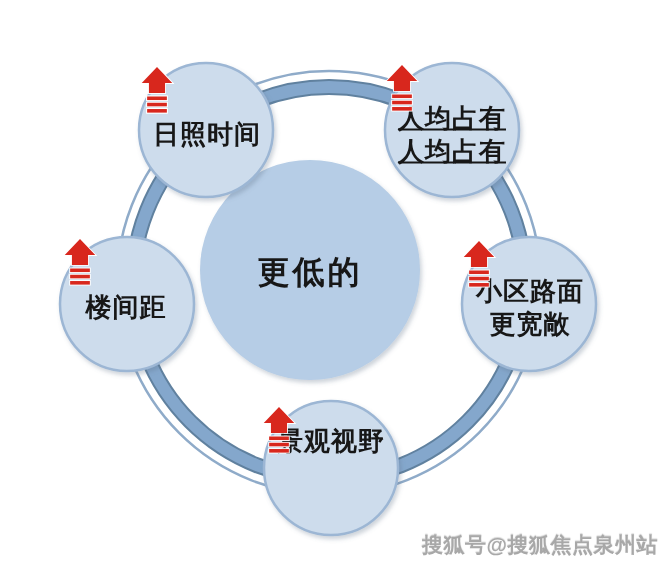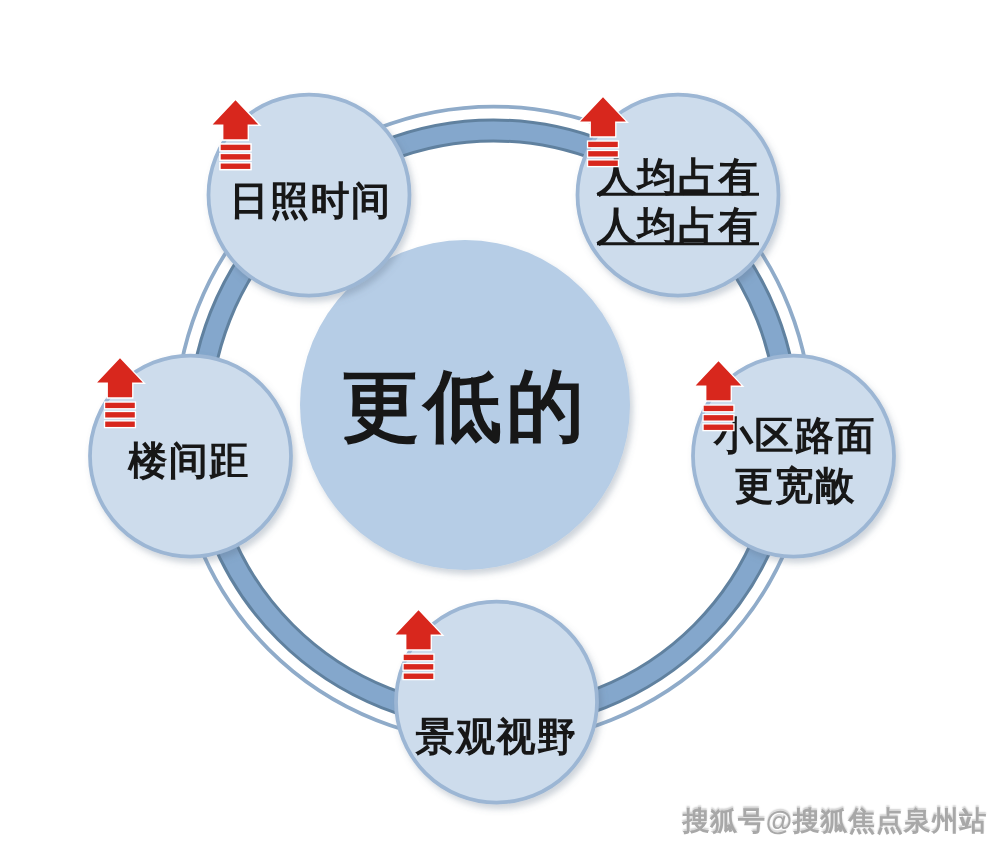--- a/index.html
+++ b/index.html
@@ -18,25 +18,25 @@
     position:relative;width:660px;height:563px;background:#ffffff;
     overflow:hidden;font-family:"Liberation Sans","DejaVu Sans",sans-serif;
   }
   .rings-svg{position:absolute;left:0;top:0;z-index:1;}
   .node-label{
     position:absolute;transform:translate(-50%,-50%);
     text-align:center;font-weight:900;color:var(--text-color);
     font-size:26px;line-height:1.25;letter-spacing:1px;white-space:nowrap;z-index:3;
   }
   .node-label .l1,.node-label .l2{display:block;}
-  .center-label{font-size:52px;line-height:1.32;letter-spacing:3px;}
+  .center-label{font-size:32px;line-height:1.32;letter-spacing:3px;}
   .arrow-icon{position:absolute;width:36px;height:52px;z-index:4;}
   .watermark{
     position:absolute;right:2px;bottom:4px;z-index:5;
-    font-size:18px;font-weight:700;color:var(--watermark-color);
+    font-size:21px;font-weight:700;color:var(--watermark-color);
     letter-spacing:0.5px;
     text-shadow:0 1px 0 rgba(255,255,255,.9), 0 -1px 1px rgba(0,0,0,.18);
   }
   .ring-thin{fill:none;stroke:var(--ring-outer);stroke-width:2.5;}
   .ring-band-edge{fill:none;stroke:var(--ring-band-edge);stroke-width:16;}
   .ring-band{fill:none;stroke:var(--ring-band);stroke-width:12;}
   .sat-circle{fill:var(--node-fill);stroke:var(--node-border);stroke-width:2.5;}
   .center-circle{fill:var(--center-fill);stroke:none;}
   .arrow-shape{fill:var(--accent-red);stroke:#ffffff;stroke-width:2;paint-order:stroke;}
 </style>
@@ -114,19 +114,19 @@
     <span class="l1">人均占有</span>
     <span class="l2">人均占有</span>
   </div>
   <div class="node-label" style="left:126px;top:307px;">
     <span class="l1">楼间距</span>
   </div>
   <div class="node-label" style="left:530px;top:307px;">
     <span class="l1">小区路面</span>
     <span class="l2">更宽敞</span>
   </div>
-  <div class="node-label" style="left:331px;top:491px;">
+  <div class="node-label" style="left:331px;top:443px;font-family:Liberation Mono, monospace;">
     <span class="l1">景观视野</span>
   </div>
 
   <div class="watermark">搜狐号@搜狐焦点泉州站</div>
 
 </div>
 
 </body></html>

